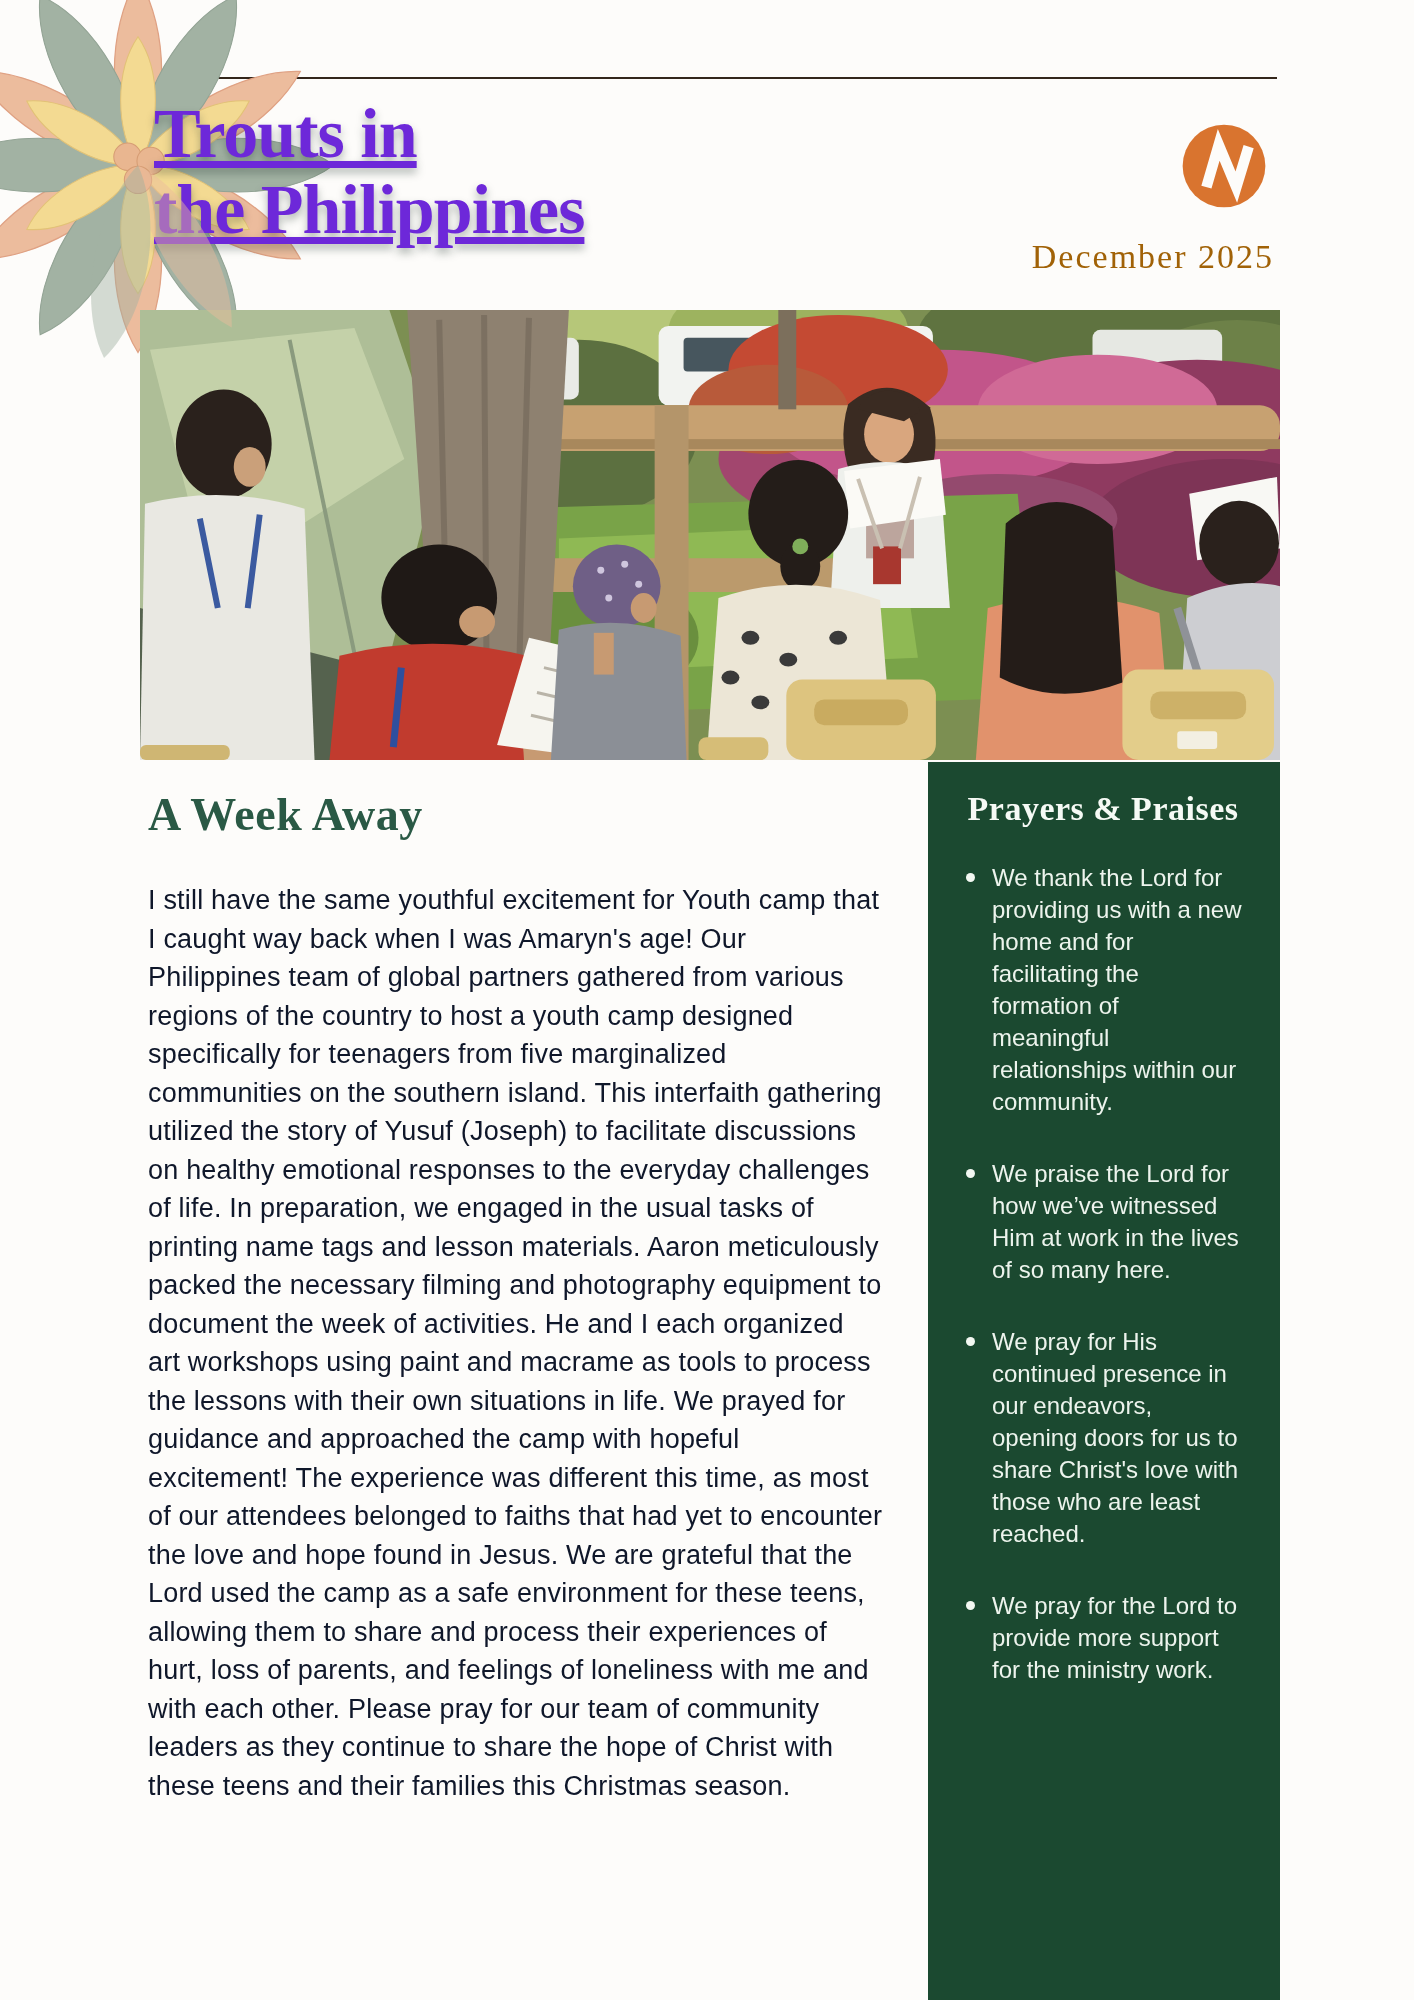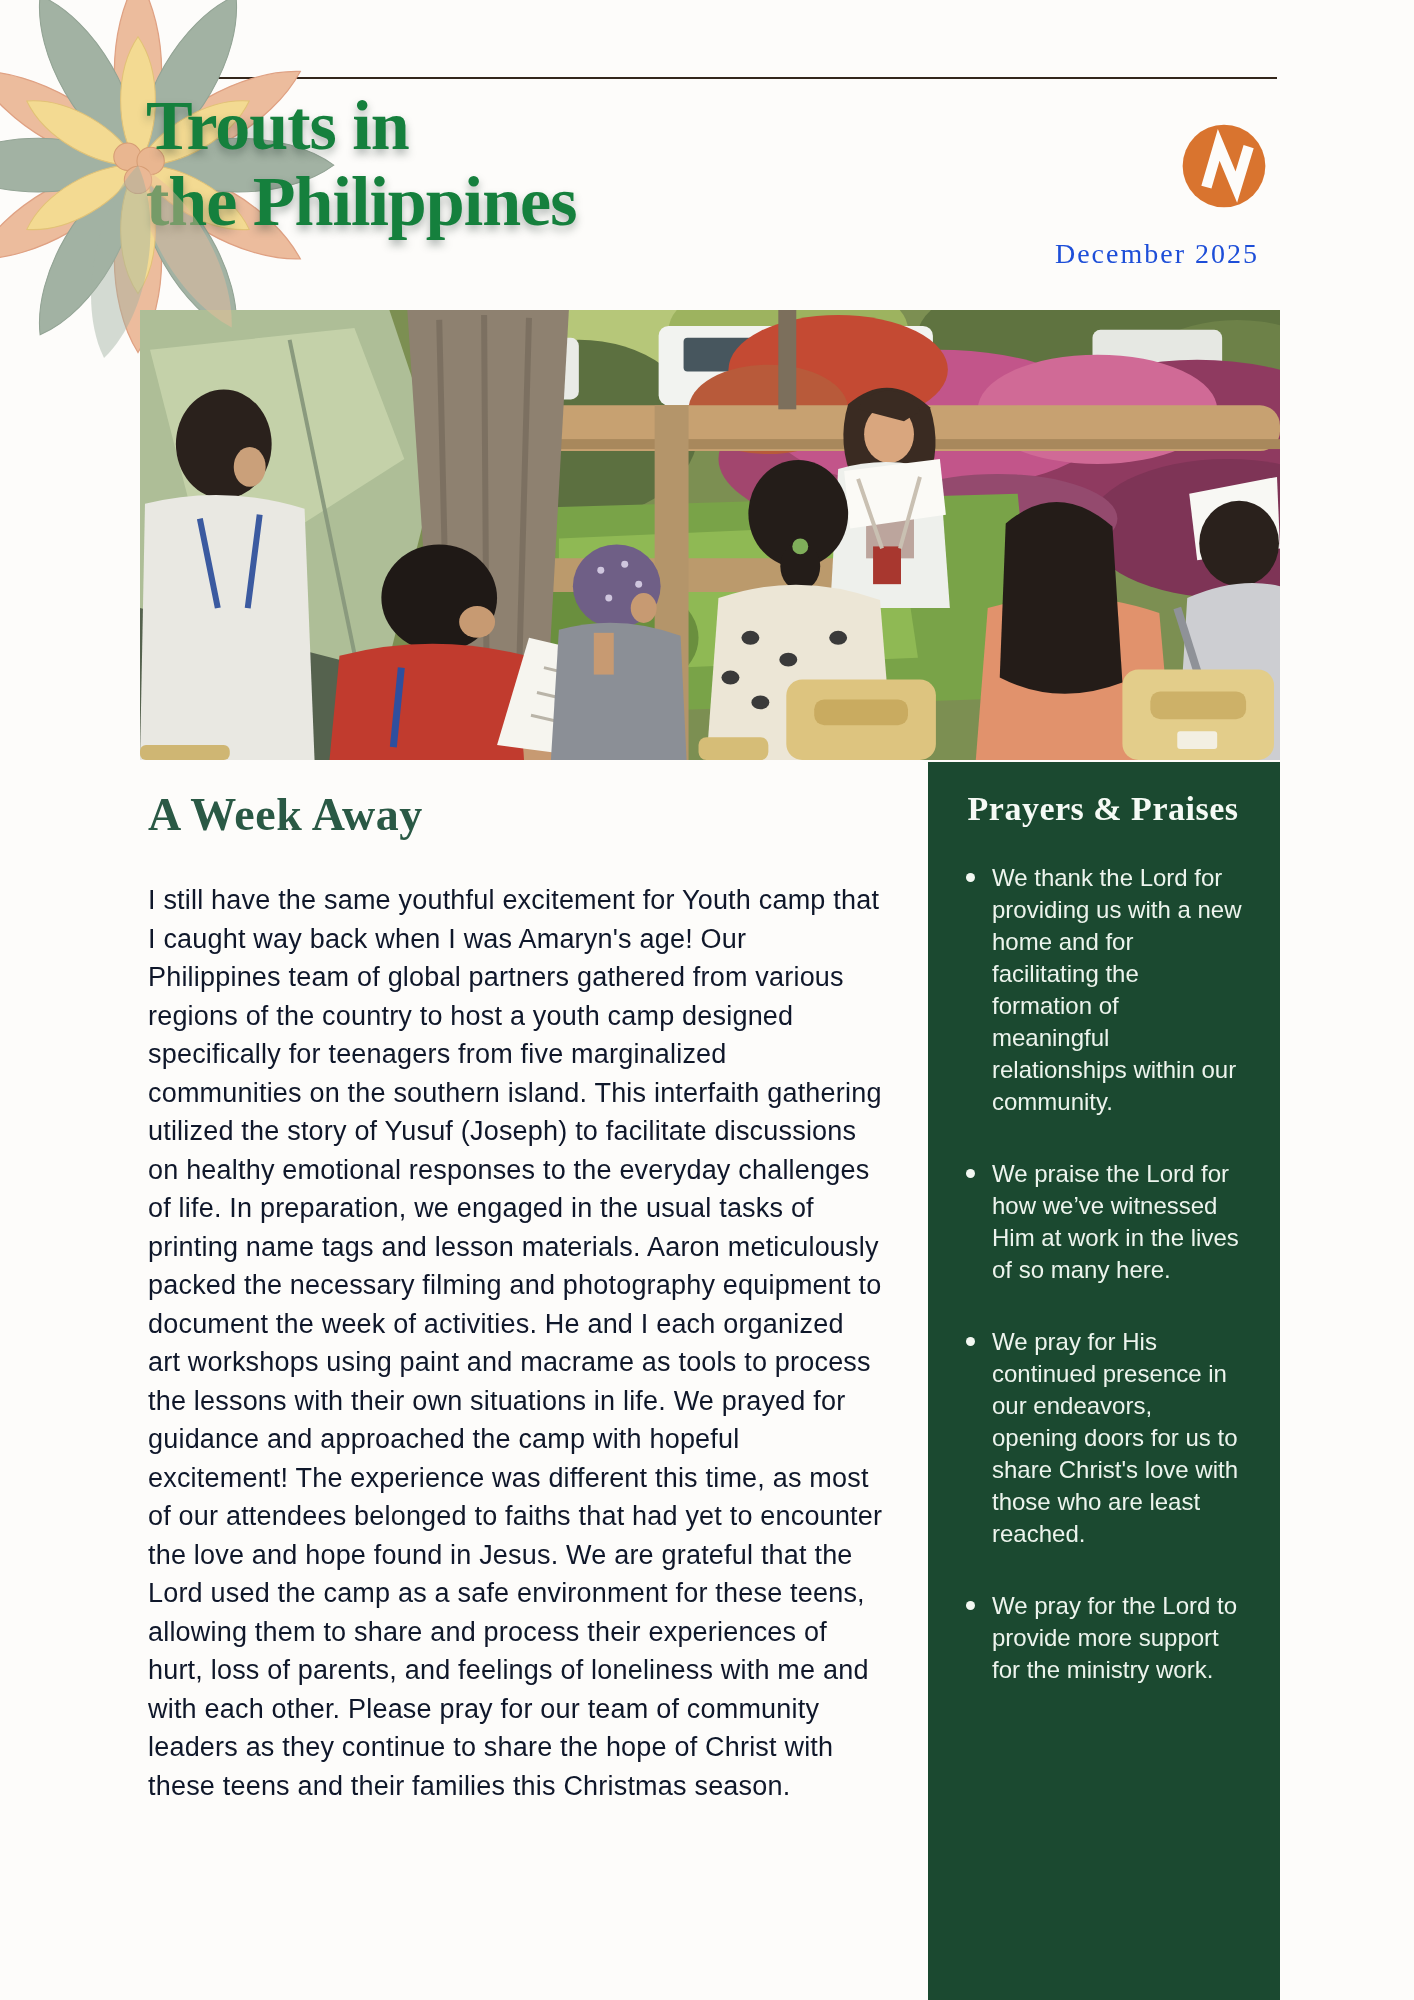--- a/index.html
+++ b/index.html
@@ -6,31 +6,32 @@
   .page{
     position:relative;width:1414px;height:2000px;overflow:hidden;
     background:#fdfcfa;font-family:"Liberation Sans",sans-serif;
   }
   
   .top-rule{position:absolute;left:128px;top:77px;width:1149px;height:2px;background:#33261b;}
   
   .flower{position:absolute;left:-62px;top:-38px;width:400px;height:400px;z-index:1;}
   
   .title{
-    position:absolute;left:146px;top:88px;z-index:2;margin:0;
+    position:absolute;left:146px;top:88px;z-index:2;margin:8px;
     font-family:"Liberation Serif",serif;font-weight:600;
-    font-size:70px;line-height:1.09;letter-spacing:-1px;color:#15803d;
+    font-size:70px;line-height:1.09;letter-spacing:-1px;color:#6d28d9;
     text-shadow:0 5px 9px rgba(30,50,40,.35);
+    text-decoration:underline;
   }
   
   .logo{position:absolute;left:1180px;top:122px;width:88px;height:88px;z-index:2;}
   
   .date{
-    position:absolute;right:155px;top:238px;z-index:2;
-    font-family:"Liberation Serif",serif;font-size:28px;letter-spacing:2px;color:#1d4ed8;
+    position:absolute;right:140px;top:238px;z-index:2;
+    font-family:"Liberation Serif",serif;font-size:34px;letter-spacing:2px;color:#a16207;
   }
   
   .photo{position:absolute;left:140px;top:310px;width:1140px;height:450px;z-index:3;overflow:hidden;}
   .photo svg{display:block;width:100%;height:100%;}
   
   .flower-over{position:absolute;left:-62px;top:-38px;width:400px;height:400px;z-index:4;opacity:.45;pointer-events:none;}
   
   .article{position:absolute;left:148px;top:788px;width:735px;z-index:2;}
   .article h2{
     margin:0 0 40px 0;font-family:"Liberation Serif",serif;font-weight:600;

